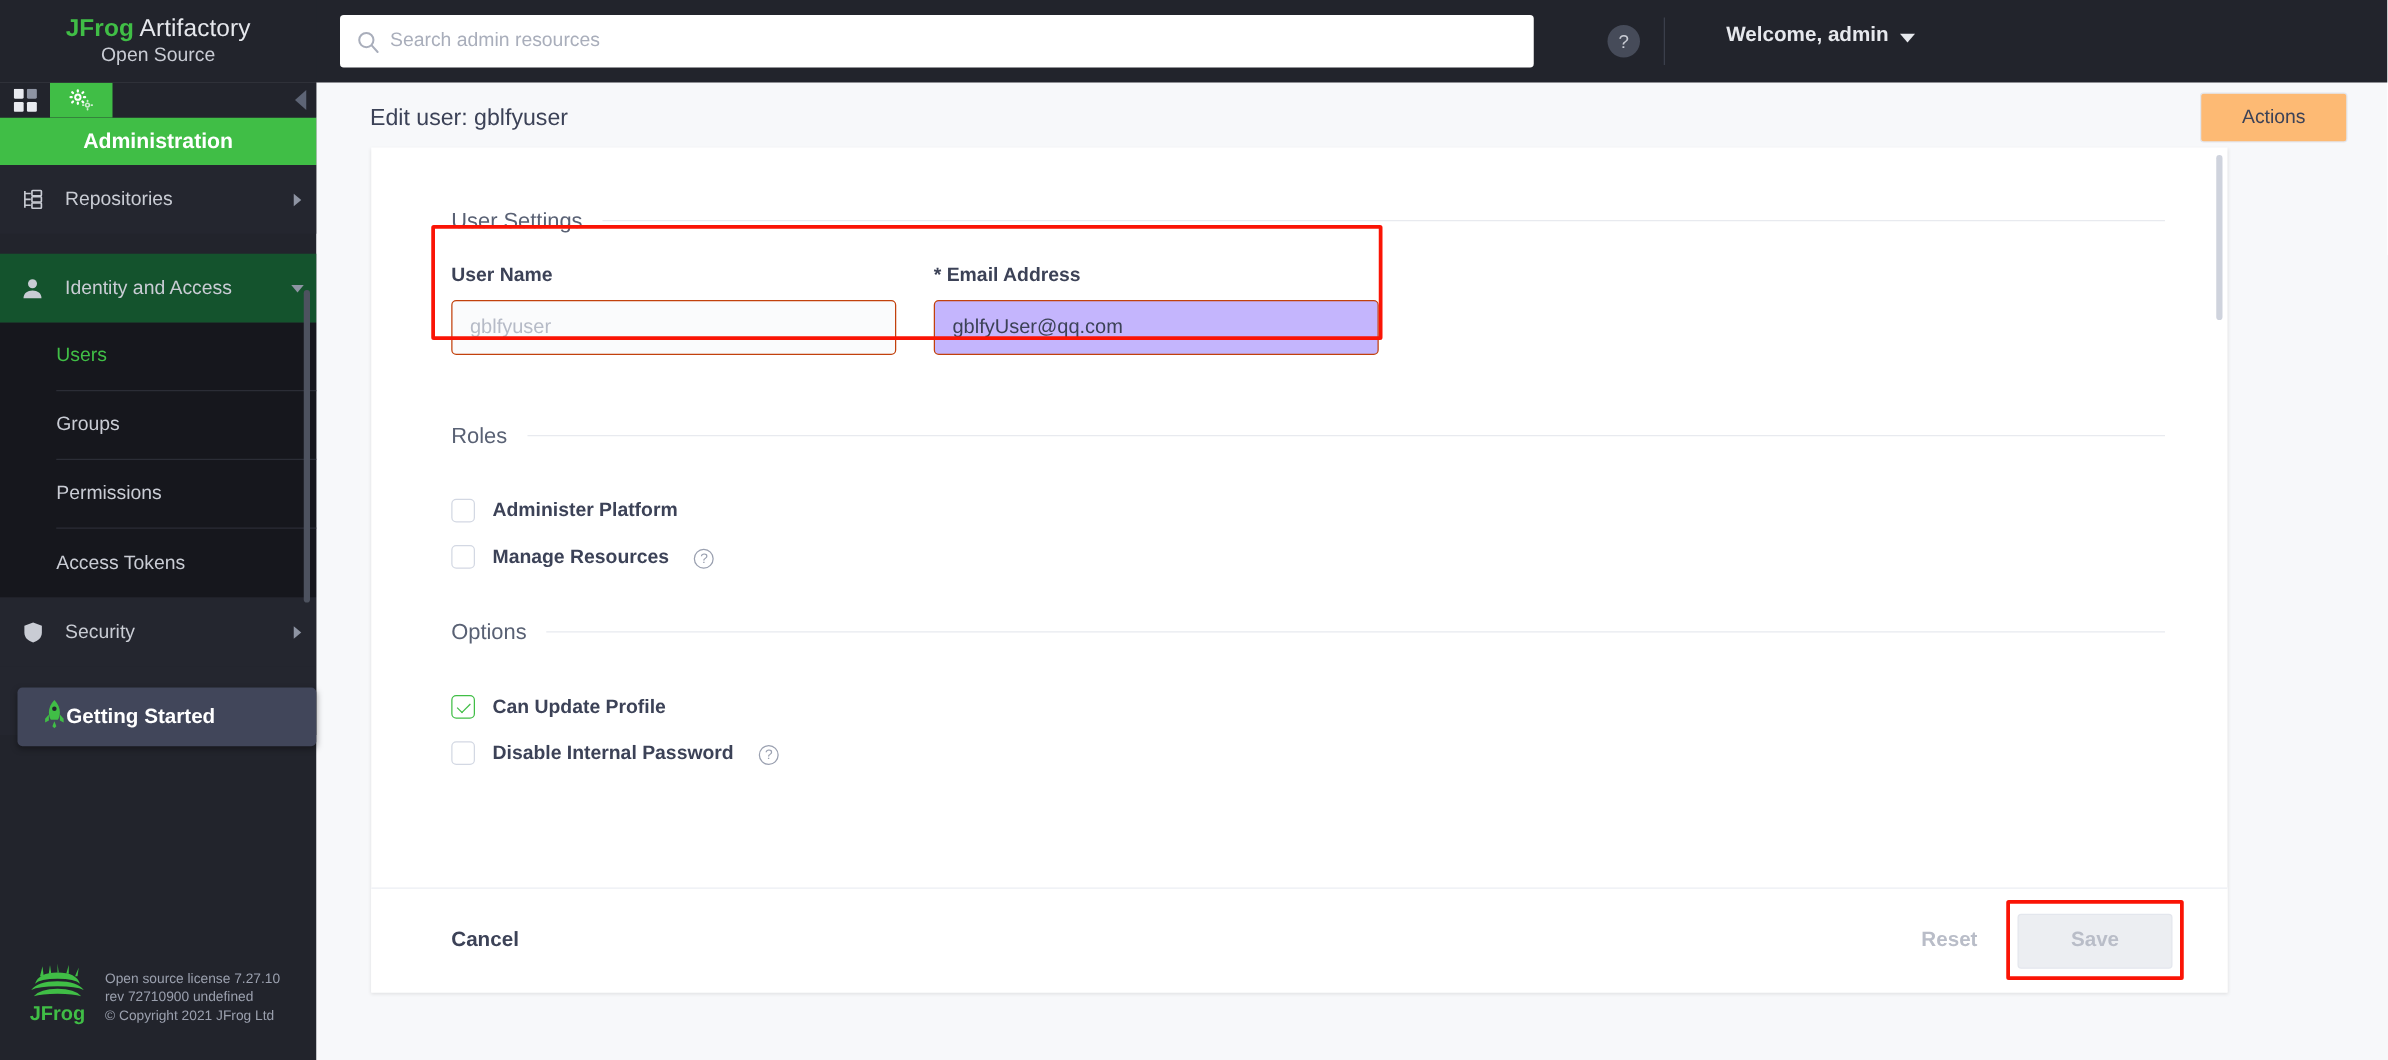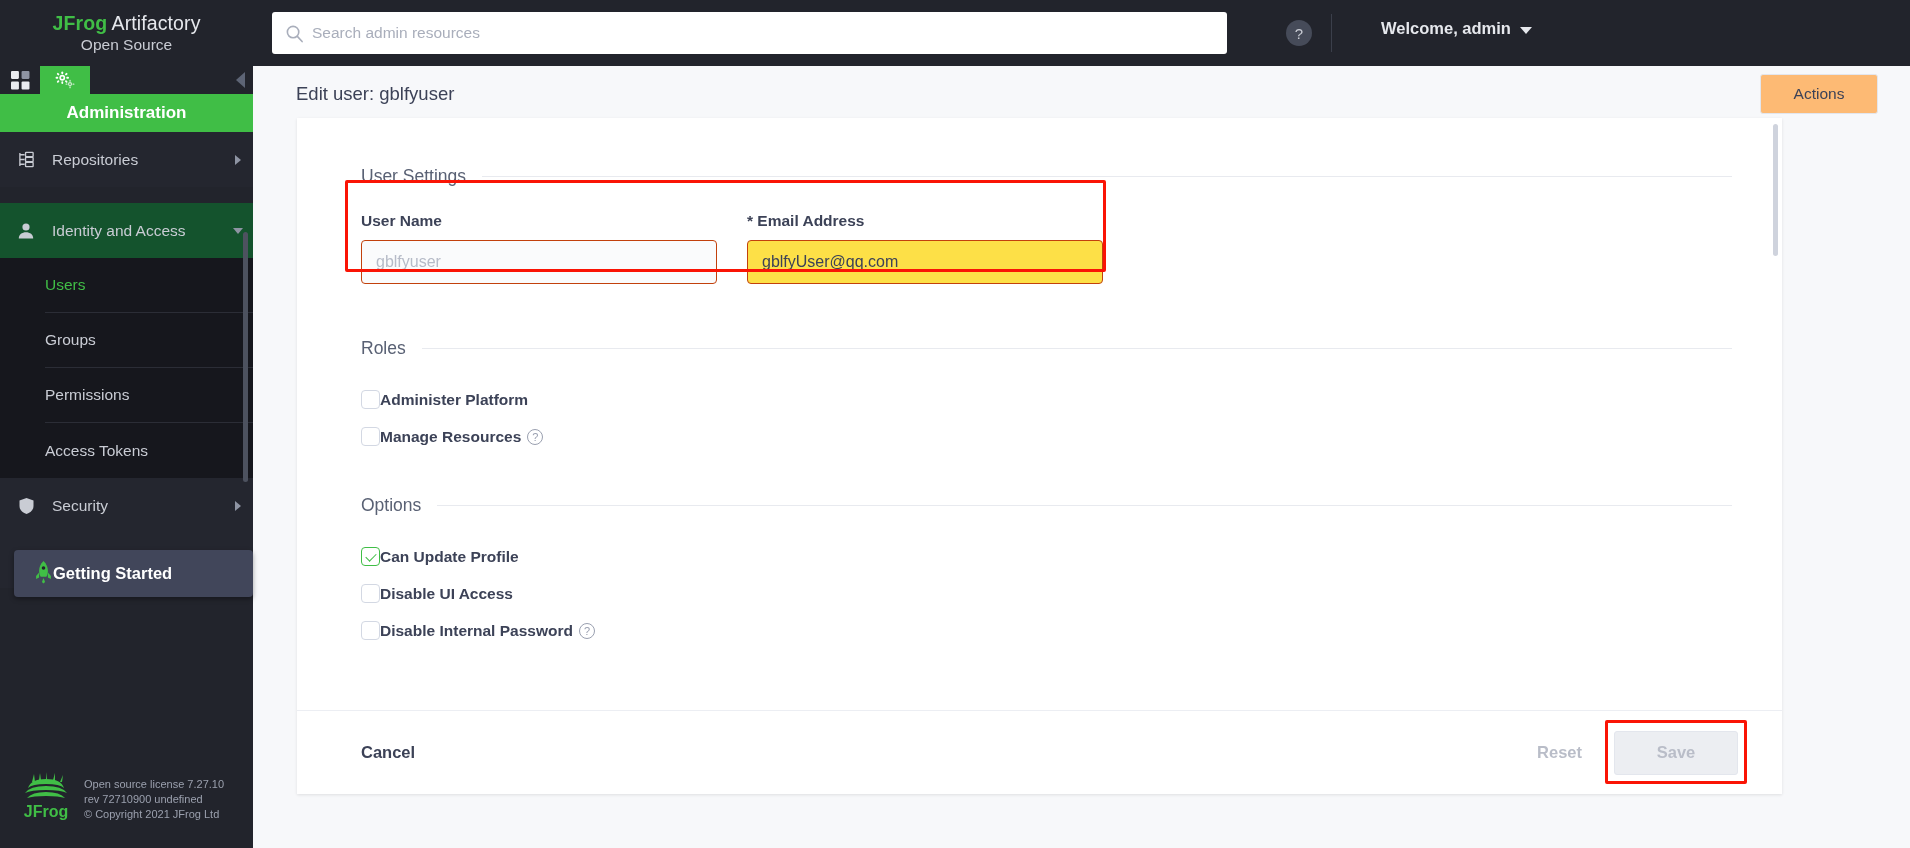--- a/index.html
+++ b/index.html
@@ -188,29 +188,29 @@
   }
   .field-label .req { color: #3c4257; }
   .field-input {
     width: 356px; height: 44px; border: 1px solid #c2410c;
     border-radius: 4px; background: #fbfcfd;
     font-family: "Liberation Sans", sans-serif; font-size: 16px;
     padding: 0 14px; color: #3c4257; outline: none;
   }
   .field-input.disabled { background: #fafbfc; color: #b6bbc7; }
   .field-input::placeholder { color: #b6bbc7; }
-  .field-input.filled { background: #fde047; }
+  .field-input.filled { background: #c4b5fd; }
 
   .redbox {
     position: absolute; border: 3px solid #fa1405; pointer-events: none;
     z-index: 40; border-radius: 2px;
   }
 
   .check-row {
-    display: flex; align-items: center; 
+    display: flex; align-items: flex-end; gap: 14px;
     padding-left: 64px; height: 37px; cursor: pointer;
   }
   .cbox {
     width: 19px; height: 19px; border: 1.5px solid #d3d8e3;
     border-radius: 4px; background: #ffffff;
     display: flex; align-items: center; justify-content: center;
     flex: none;
   }
   .cbox.checked { border-color: #40be46; }
   .cbox.checked::after {
@@ -481,24 +481,20 @@
           <span class="section-rule"></span>
         </div>
 
         <div style="margin-top:22px;">
           <div class="check-row">
             <span class="cbox checked"></span>
             <span class="check-label">Can Update Profile</span>
           </div>
           <div class="check-row">
             <span class="cbox"></span>
-            <span class="check-label">Disable UI Access</span>
-          </div>
-          <div class="check-row">
-            <span class="cbox"></span>
             <span class="check-label">Disable Internal Password</span>
             <span class="qmark">?</span>
           </div>
         </div>
       </div>
 
       <div class="card-scrollbar-thumb"></div>
 
       <div class="card-footer">
         <div class="btn-cancel">Cancel</div>

